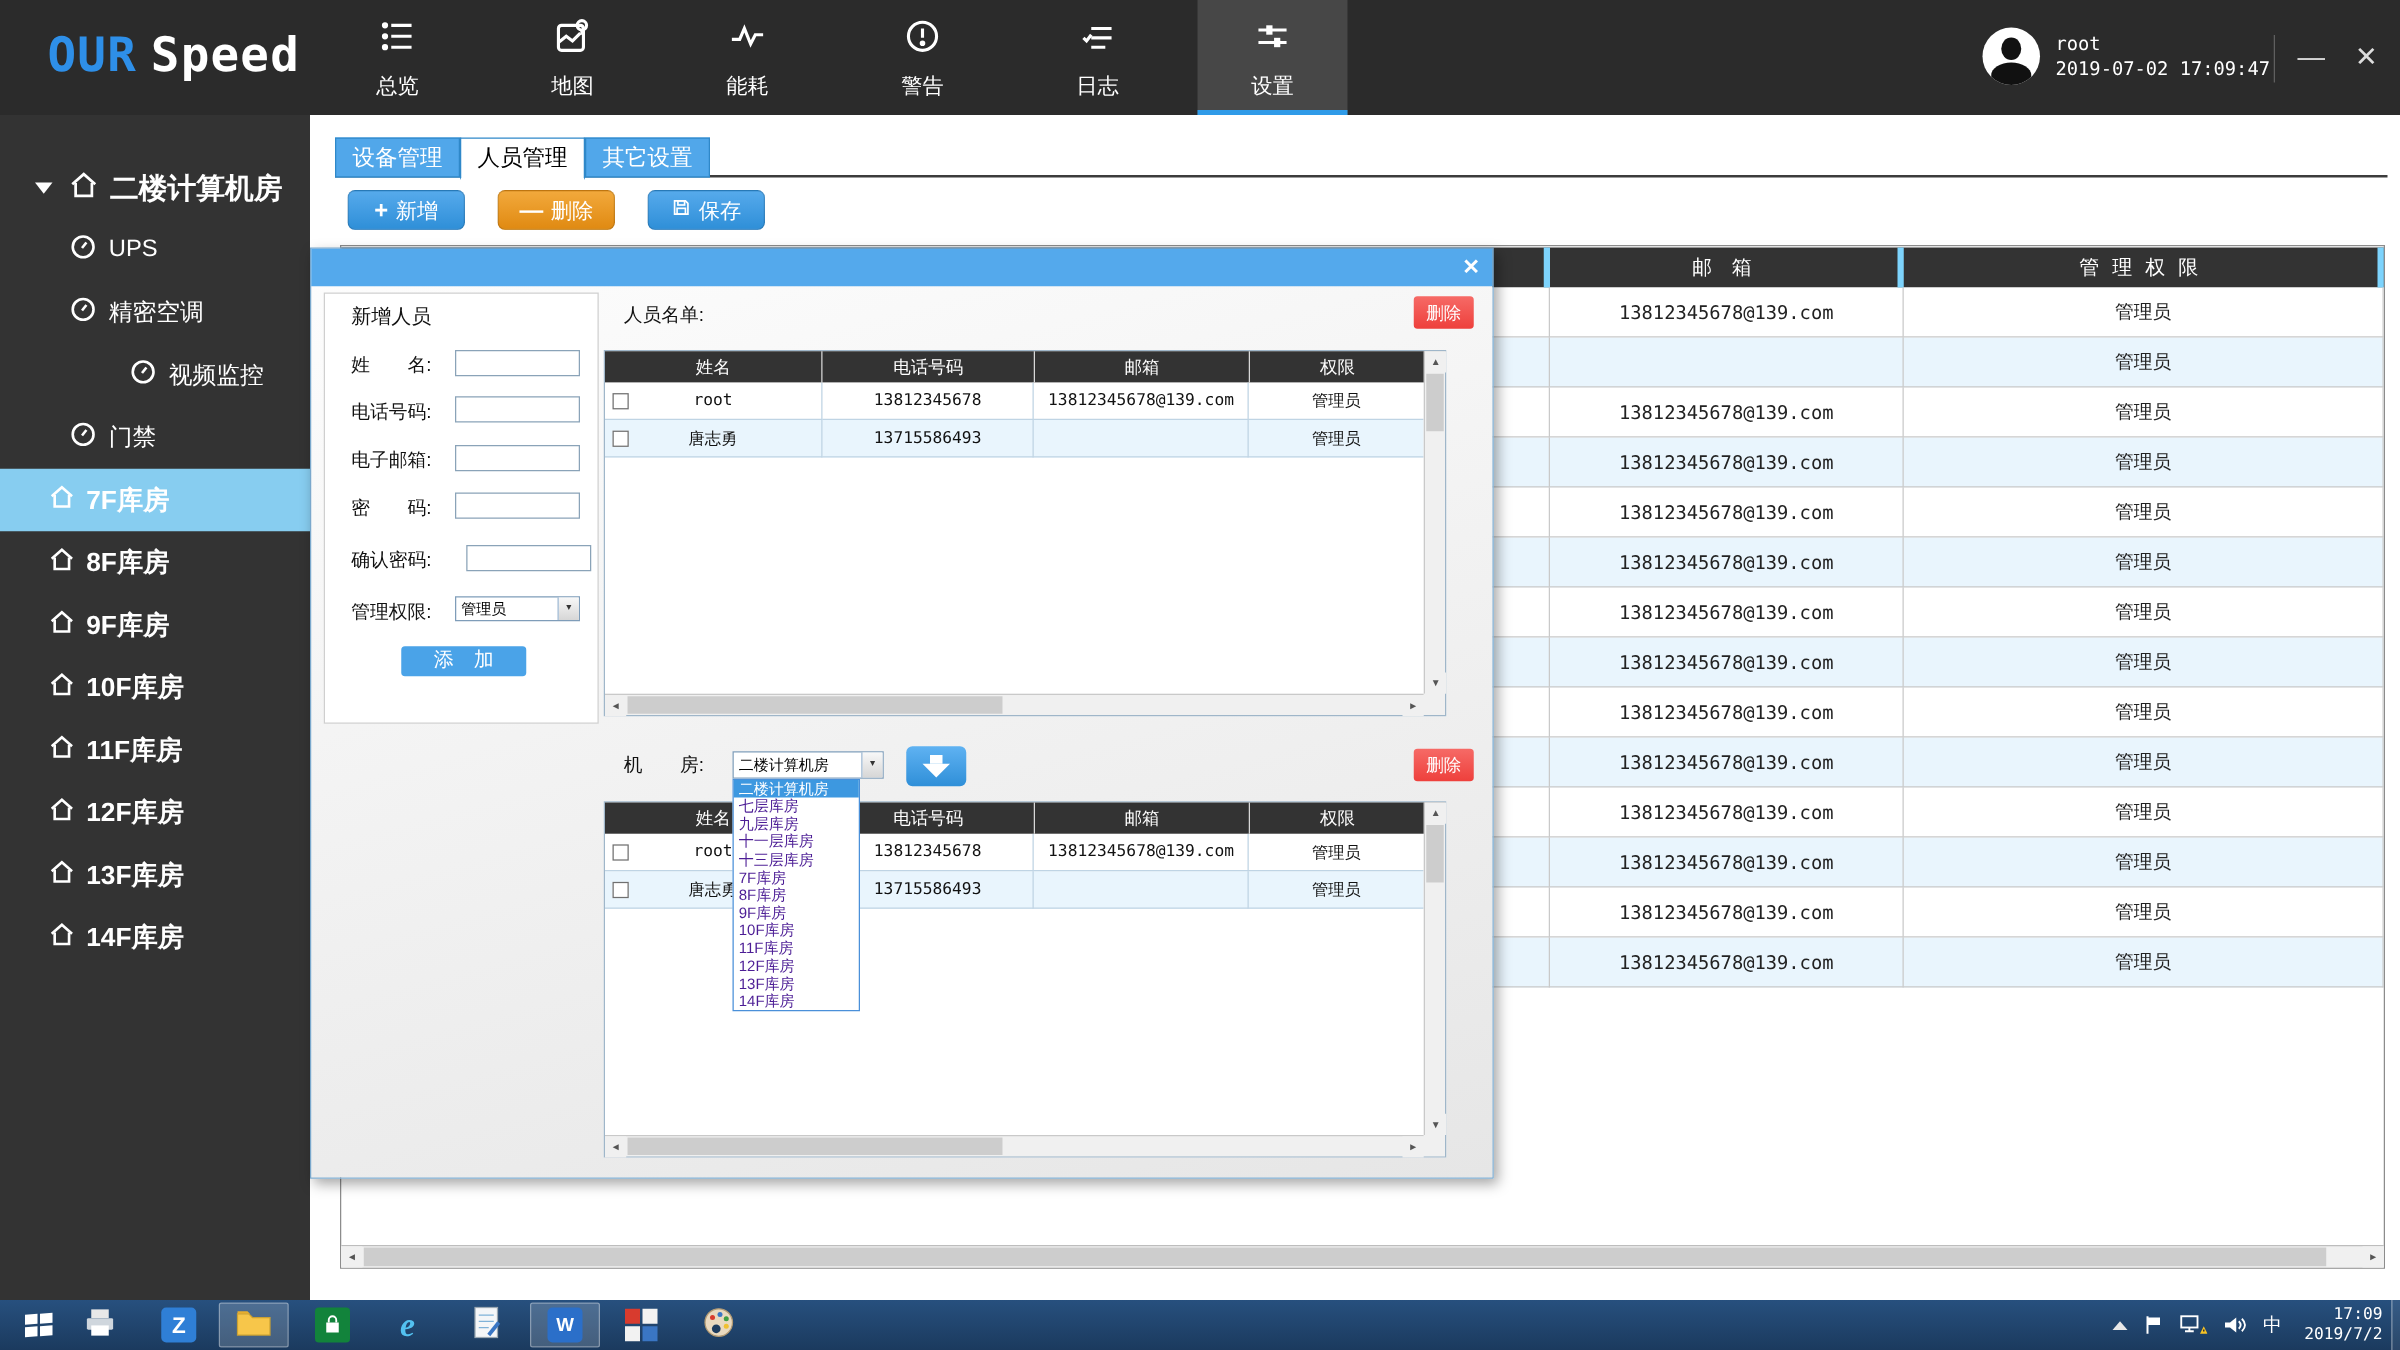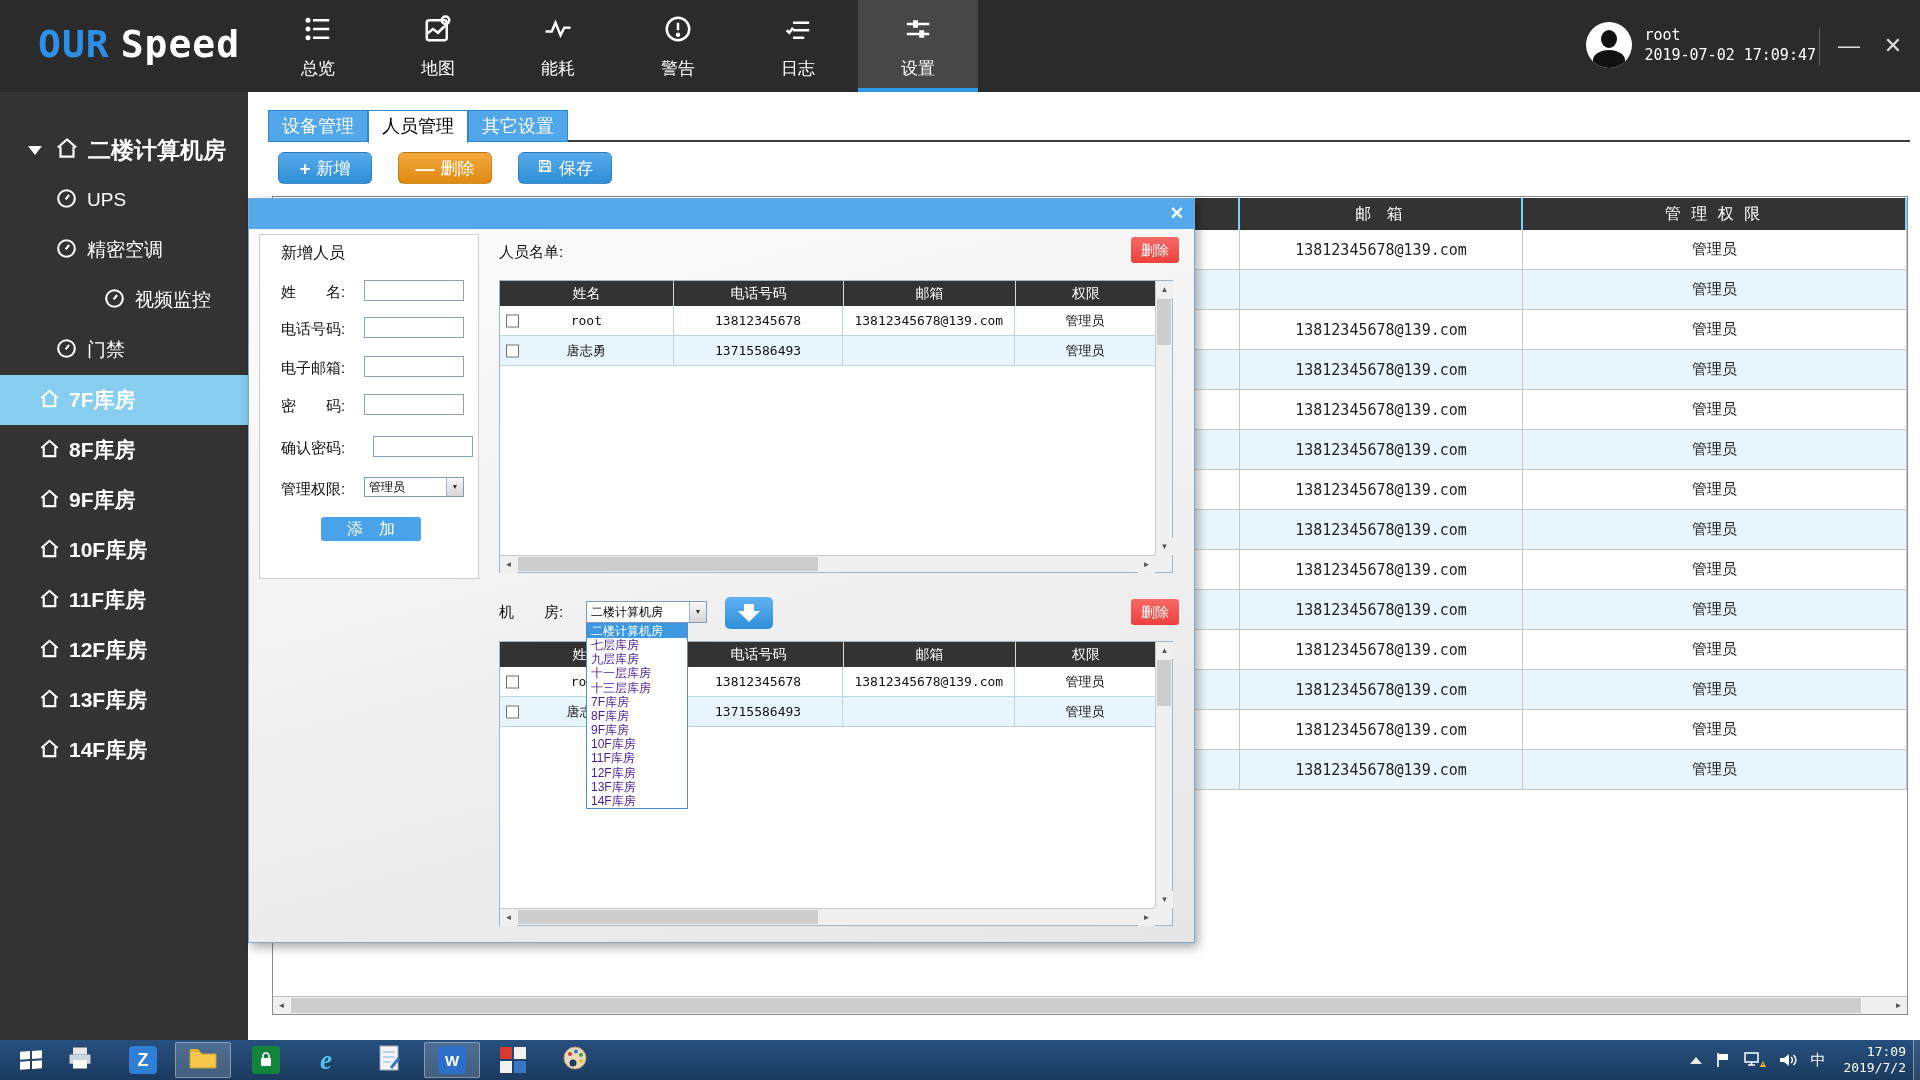--- a/index.html
+++ b/index.html
@@ -5,21 +5,21 @@
   * { margin:0; padding:0; box-sizing:border-box; }
   html,body { width:1920px; height:1080px; overflow:hidden; background:#fff;
               font-family:"Liberation Sans", sans-serif; }
   #app { position:relative; width:1920px; height:1080px; overflow:hidden; }
 
   
   .topbar { position:absolute; left:0; top:0; width:1920px; height:92px; background:#2b2b2b; z-index:30; }
   .logo { position:absolute; left:38px; top:22px; font-size:38px; font-weight:bold; letter-spacing:1px;
           font-family:"DejaVu Sans Mono","Liberation Sans",monospace; }
   .logo .l1 { color:#2e8fe8; } .logo .l2 { color:#ffffff;margin-left:11px; }
-  .nav { position:absolute; left:258px; top:0; height:72px; display:flex; }
+  .nav { position:absolute; left:258px; top:0; height:72px; display:flex;gap:20px; }
   .nav-item { width:120px; height:92px; position:relative; text-align:center; color:#fff; cursor:pointer; }
   .nav-item svg { margin-top:14px; }
   .nav-item .nav-label { position:absolute; left:0; right:0; bottom:12px; font-size:17px; }
   .nav-item.active { background:#474747; }
   .nav-item.active::after { content:""; position:absolute; left:0; right:0; bottom:0; height:4px; background:#2f9be8; }
   .userbox { position:absolute; right:104px; top:22px; display:flex; align-items:center; }
   .avatar { width:46px; height:46px; border-radius:50%; background:#fff; position:relative; overflow:hidden; margin-right:12px; }
   .avatar .head { position:absolute; left:15px; top:8px; width:16px; height:18px; border-radius:50%; background:#111; }
   .avatar .body { position:absolute; left:7px; top:28px; width:32px; height:20px; border-radius:50% 50% 0 0; background:#111; }
   .usertext { color:#fff; font-size:15px; line-height:20px; font-family:"DejaVu Sans Mono",monospace; }
@@ -49,21 +49,21 @@
   .toolbar { position:absolute; left:30px; top:60px; display:flex; gap:26px; }
   .tbtn { width:94px; height:32px; border-radius:6px; color:#fff; font-size:17px; display:flex; align-items:center; justify-content:center; gap:6px; cursor:pointer; border:1px solid rgba(0,0,0,.15); }
   .tbtn.blue { background:linear-gradient(#56aaec,#2f8fd8); }
   .tbtn.orange { background:linear-gradient(#f2a93c,#e08a12); }
   .tbtn .pi { font-weight:bold; font-size:19px; line-height:19px; }
 
   
   .bg-panel { position:absolute; left:24px; top:104px; width:1636px; height:819px; border:1px solid #8c8c8c; background:#fff; }
   .bg-table { position:absolute; left:0; top:1px; width:1634px; }
   .bg-hrow { display:flex; height:32px; background:#333; color:#fff; font-size:16px; }
-  .bg-hcell { display:flex; align-items:center; justify-content:center; letter-spacing:3px; border-right:2px solid #7dd3fc; }
+  .bg-hcell { display:flex; align-items:center; justify-content:center; letter-spacing:3px; border-right:5px solid #7dd3fc; }
   .bg-row { display:flex; height:40px; background:#fff; }
   .bg-row:nth-child(even) { background:#e9f5fd; }
   .bg-cell { border-right:1px solid #c9c9c9; border-bottom:1px solid #c9c9c9; display:flex; align-items:center; justify-content:center; font-size:15px; color:#222; }
   .bg-c1 { width:967px; } .bg-c2 { width:283px; font-family:"DejaVu Sans Mono",monospace; } .bg-c3 { width:384px; }
   
   .c-hscroll { position:absolute; left:0; bottom:0; width:100%; height:18px; background:#f0f0f0; border-top:1px solid #bdbdbd; }
   .sc-btn { position:absolute; top:0; width:17px; height:17px; display:flex; align-items:center; justify-content:center; font-size:8px; color:#555; background:#f0f0f0; cursor:pointer; }
   .c-hscroll .left { left:0; } .c-hscroll .right { right:0; }
   .c-hscroll .thumb { position:absolute; left:18px; top:1px; width:1570px; height:15px; background:#cdcdcd; cursor:pointer; }
 
@@ -79,21 +79,21 @@
   .f-select { position:absolute; left:115px; width:100px; height:20px; background:#fff; border:1px solid #7f9db9; font-size:12px; line-height:18px; padding-left:4px; cursor:pointer; }
   .sel-arrow { position:absolute; right:0; top:0; bottom:0; width:17px; background:linear-gradient(#f8f8f8,#d6d6d6); border-left:1px solid #9db8d2; display:flex; align-items:center; justify-content:center; font-size:7px; color:#333; }
   .f-add { position:absolute; left:72px; top:318px; width:100px; height:24px; background:#4aa3e8; border-radius:3px; color:#fff; font-size:16px; text-align:center; line-height:24px; cursor:pointer; }
   .m-label { position:absolute; font-size:15px; color:#111; }
   .del-btn { position:absolute; width:48px; height:26px; background:linear-gradient(#f66a66,#ee403c); border-radius:3px; color:#fff; font-size:14px; text-align:center; line-height:26px; cursor:pointer; }
   .dl-btn { position:absolute; left:476px; top:398px; width:48px; height:32px; background:linear-gradient(#5fb2f2,#2f8fd8); border-radius:5px; cursor:pointer; display:flex; flex-direction:column; align-items:center; justify-content:center; }
   .dl-stem { width:10px; height:7px; background:#fff; }
   .dl-head { width:0; height:0; border:11px solid transparent; border-top:11px solid #fff; border-bottom:0; }
 
   
-  .mtable { position:absolute; left:250px; width:674px; background:#fff; border:1px solid #9fb6c9; }
+  .mtable { position:absolute; left:234px; width:674px; background:#fff; border:1px solid #9fb6c9; }
   .mt1 { top:81px; height:293px; } .mt2 { top:442px; height:285px; }
   .mt-header { display:flex; height:25px; background:#333; color:#fff; font-size:14px; }
   .mt-hcell { display:flex; align-items:center; justify-content:center; border-right:1px solid #d8d8d8; }
   .mt-body { position:absolute; left:0; top:25px; right:17px; bottom:17px; overflow:hidden; }
   .mt-row { display:flex; height:30px; background:#fff; }
   .mt-row:nth-child(even) { background:#e9f5fd; }
   .mt-cell { position:relative; display:flex; align-items:center; justify-content:center; font-size:13px; color:#111;
              border-right:1px solid #bfd4e4; border-bottom:1px solid #bfd4e4; }
   .c-name { width:174px; } .c-phone { width:170px; } .c-email { width:172px; } .c-perm { width:140px; border-right:none; }
   .mono { font-family:"DejaVu Sans Mono",monospace; }

